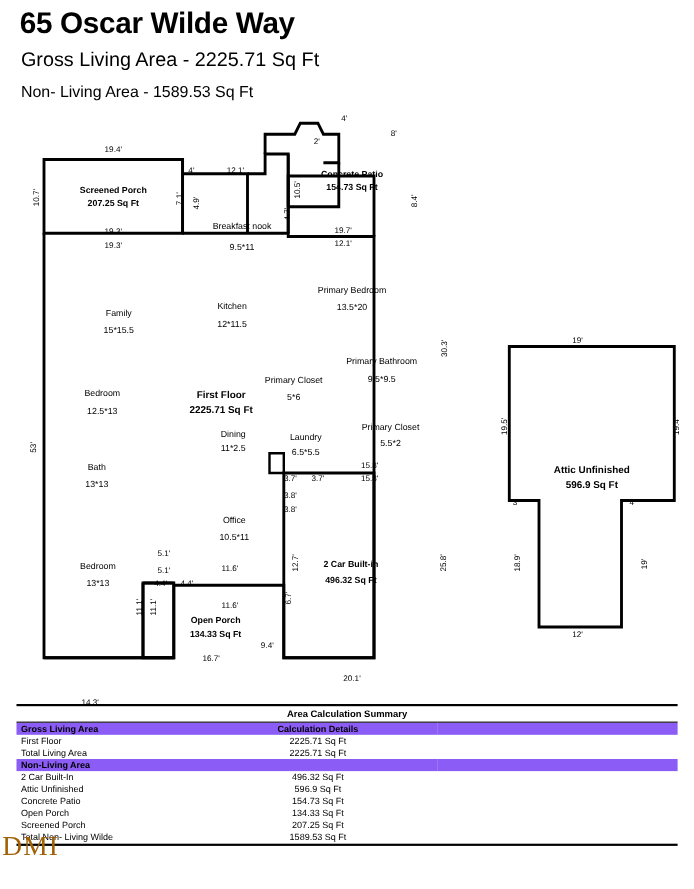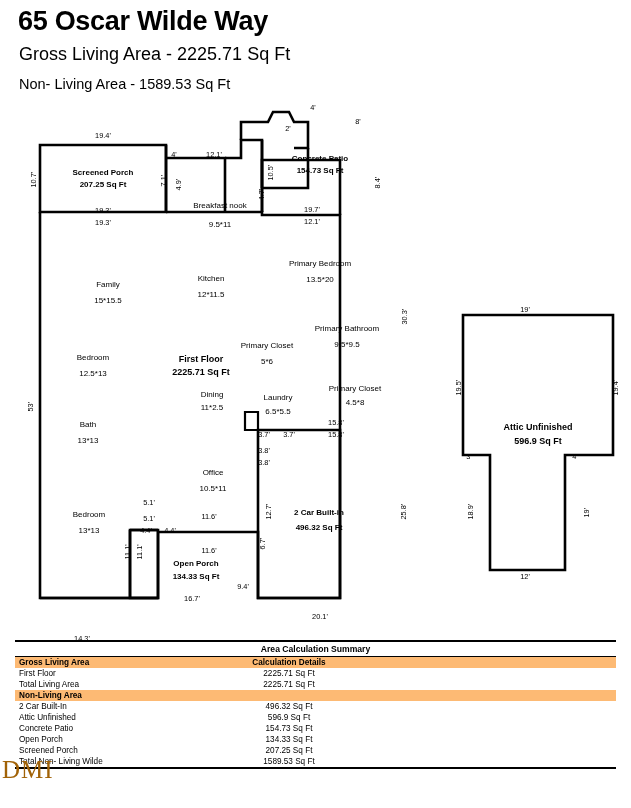--- a/index.html
+++ b/index.html
@@ -35,21 +35,21 @@
     position:absolute;left:15px;top:640px;width:601px;
     border-top:2px solid #000;border-bottom:2px solid #000;
     font-size:8.2px;
   }
   .summary table{border-collapse:collapse;width:100%;}
   .summary td{padding:1px 4px;vertical-align:middle;}
   .hdr td{
     font-weight:bold;text-align:center;font-size:8.6px;
     border-bottom:1px solid #000;padding:2px 4px;
   }
-  .sect td{background:#fdba74;font-weight:bold;font-size:8.2px;}
+  .sect td{background:#8b5cf6;font-weight:bold;font-size:8.2px;}
   .c2{text-align:center;width:210px;}
   .c3{width:210px;}
   .tot td{font-weight:normal;}
 
   
   .wm{
     position:absolute;left:2px;top:756px;
     font-size:25px;color:#a16207;font-family:"Liberation Serif",serif;
     letter-spacing:1px;
   }
@@ -188,21 +188,21 @@
     <div class="roomname" style="left:58px;top:253px;width:70px;">Bedroom</div>
     <div class="roomname" style="left:58px;top:269px;width:70px;">12.5*13</div>
 
     <div class="roomname" style="left:182px;top:290px;width:60px;">Dining</div>
     <div class="roomname" style="left:182px;top:303px;width:60px;">11*2.5</div>
 
     <div class="roomname" style="left:247px;top:293px;width:62px;">Laundry</div>
     <div class="roomname" style="left:247px;top:307px;width:62px;">6.5*5.5</div>
 
     <div class="roomname" style="left:310px;top:284px;width:90px;">Primary Closet</div>
-    <div class="roomname" style="left:310px;top:298px;width:90px;">4.5*8</div>
+    <div class="roomname" style="left:310px;top:298px;width:90px;">5.5*2</div>
 
     <div class="roomname" style="left:58px;top:320px;width:60px;">Bath</div>
     <div class="roomname" style="left:58px;top:336px;width:60px;">13*13</div>
 
     <div class="roomname" style="left:178px;top:368px;width:70px;">Office</div>
     <div class="roomname" style="left:178px;top:384px;width:70px;">10.5*11</div>
 
     <div class="roomname" style="left:55px;top:410px;width:68px;">Bedroom</div>
     <div class="roomname" style="left:55px;top:426px;width:68px;">13*13</div>
 

